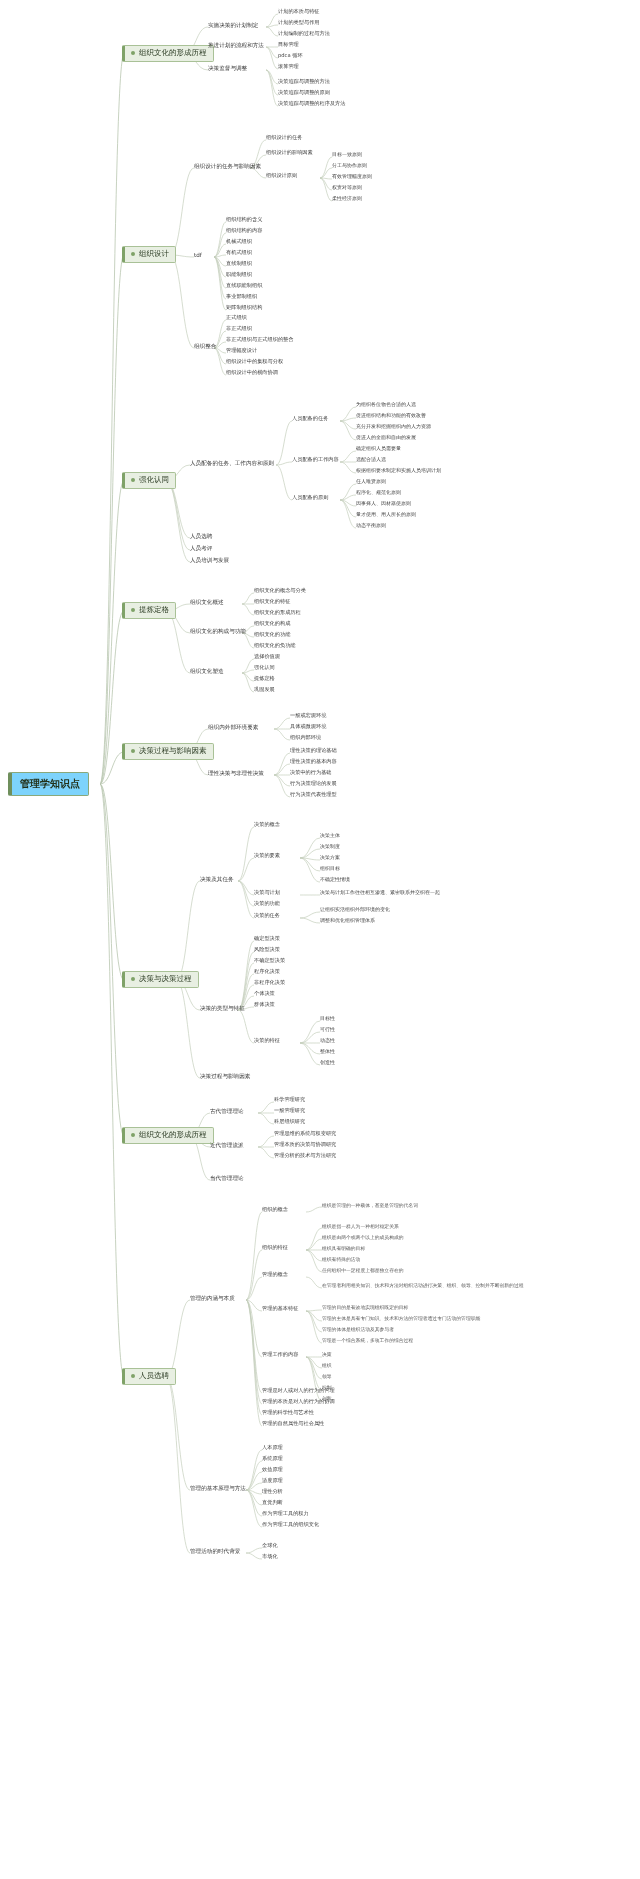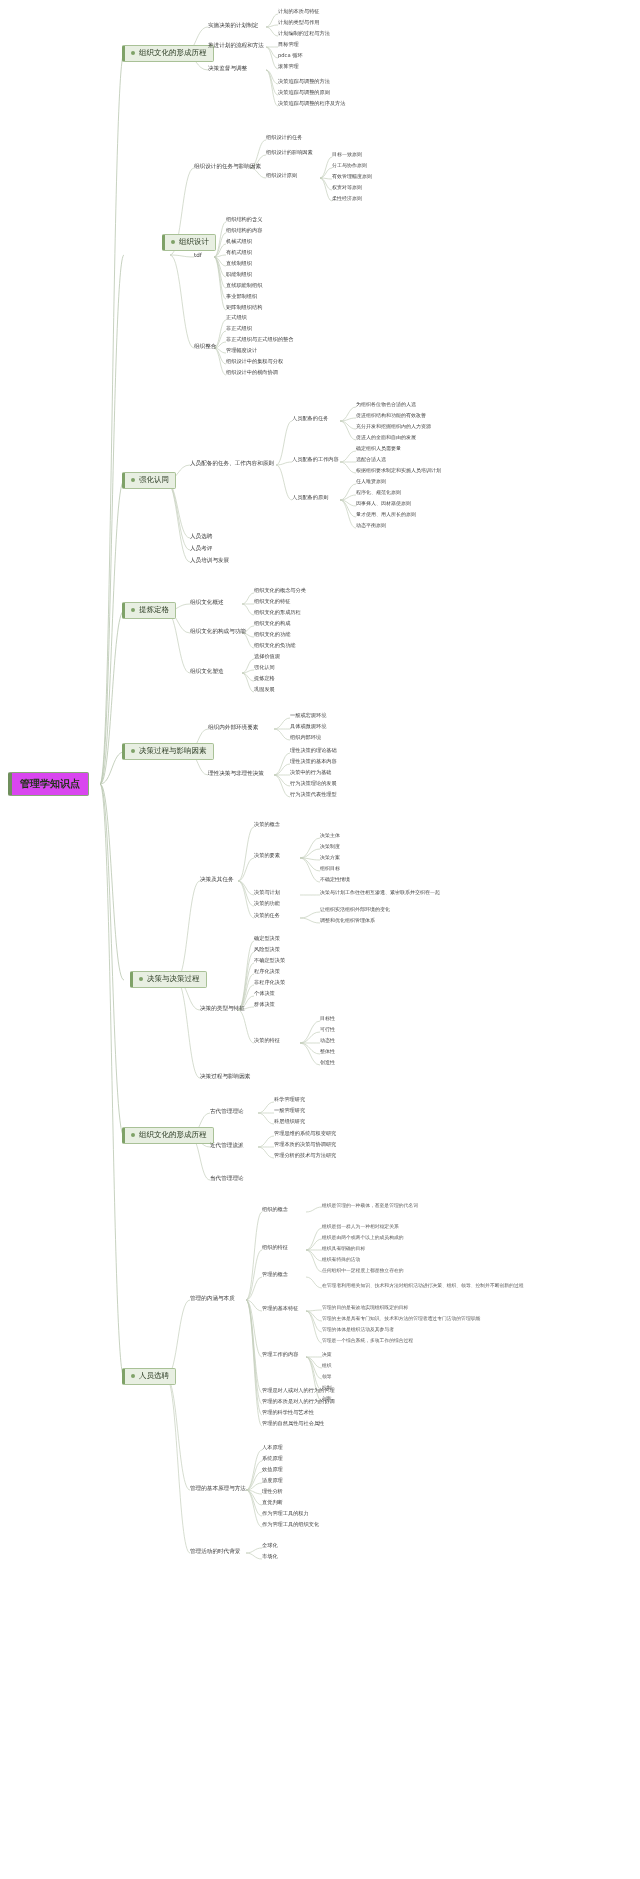--- a/index.html
+++ b/index.html
@@ -1,20 +1,20 @@
 <!DOCTYPE html>
 <html><head>
 <meta charset="utf-8">
 <style>
   html,body{margin:0;padding:0;background:#fff;}
   body{font-family:"DejaVu Sans","Liberation Sans",sans-serif;color:#222;}
   #canvas{position:relative;width:640px;height:1879px;overflow:hidden;}
   svg.lines{position:absolute;left:0;top:0;width:640px;height:1879px;pointer-events:none;}
   .node{position:absolute;box-sizing:border-box;white-space:nowrap;line-height:1.15;}
-  .root{background:#d946ef;border:1px solid #8aa87a;border-left:4px solid #6f8f5c;
+  .root{background:#7dd3fc;border:1px solid #8aa87a;border-left:4px solid #6f8f5c;
         font-size:10px;font-weight:bold;color:#23321b;padding:5px 8px;border-radius:2px;}
   .lvl1{background:#e8efe2;border:1px solid #a9c197;border-left:3px solid #7fa268;
         font-size:7.5px;color:#2a3a22;padding:3px 6px;border-radius:2px;}
   .lvl1 .dot{display:inline-block;width:4px;height:4px;border-radius:50%;
         background:#7fa268;margin-right:4px;vertical-align:middle;}
   .lvl2{font-size:5.6px;color:#333;padding:0;}
   .lvl3{font-size:5.2px;color:#3a3a3a;}
   .lvl4{font-size:5.0px;color:#444;}
   .tiny{font-size:4.8px;color:#555;}
 </style>
@@ -213,21 +213,21 @@
   <div class="node lvl3" style="left:278px; top:9px;">计划的本质与特征</div>
   <div class="node lvl3" style="left:278px; top:20px;">计划的类型与作用</div>
   <div class="node lvl3" style="left:278px; top:31px;">计划编制的过程与方法</div>
   <div class="node lvl3" style="left:278px; top:42px;">目标管理</div>
   <div class="node lvl3" style="left:278px; top:53px;">pdca 循环</div>
   <div class="node lvl3" style="left:278px; top:64px;">滚算管理</div>
   <div class="node lvl3" style="left:278px; top:79px;">决策追踪与调整的方法</div>
   <div class="node lvl3" style="left:278px; top:90px;">决策追踪与调整的原则</div>
   <div class="node lvl3" style="left:278px; top:101px;">决策追踪与调整的程序及方法</div>
 
-  <div class="node lvl1" style="left:122px; top:234px;margin-left:40px;">
+  <div class="node lvl1" style="left:122px; top:246px;">
     <span class="dot"></span><span>组织设计</span>
   </div>
   <div class="node lvl2" style="left:194px; top:163px;">组织设计的任务与影响因素</div>
   <div class="node lvl2" style="left:194px; top:252px;">tdf</div>
   <div class="node lvl2" style="left:194px; top:343px;">组织整合</div>
 
   <div class="node lvl3" style="left:266px; top:135px;">组织设计的任务</div>
   <div class="node lvl3" style="left:266px; top:150px;">组织设计的影响因素</div>
   <div class="node lvl3" style="left:266px; top:173px;">组织设计原则</div>
   <div class="node lvl4" style="left:332px; top:152px;">目标一致原则</div>
@@ -304,21 +304,21 @@
   <div class="node lvl2" style="left:208px; top:770px;">理性决策与非理性决策</div>
   <div class="node lvl3" style="left:290px; top:713px;">一般或宏观环境</div>
   <div class="node lvl3" style="left:290px; top:724px;">具体或微观环境</div>
   <div class="node lvl3" style="left:290px; top:735px;">组织内部环境</div>
   <div class="node lvl3" style="left:290px; top:748px;">理性决策的理论基础</div>
   <div class="node lvl3" style="left:290px; top:759px;">理性决策的基本内容</div>
   <div class="node lvl3" style="left:290px; top:770px;">决策中的行为基础</div>
   <div class="node lvl3" style="left:290px; top:781px;">行为决策理论的发展</div>
   <div class="node lvl3" style="left:290px; top:792px;">行为决策代表性理型</div>
 
-  <div class="node lvl1" style="left:122px; top:971px;margin-left:8px;">
+  <div class="node lvl1" style="left:122px; top:971px;">
     <span class="dot"></span><span>决策与决策过程</span>
   </div>
   <div class="node lvl2" style="left:200px; top:876px;">决策及其任务</div>
   <div class="node lvl2" style="left:200px; top:1005px;">决策的类型与特征</div>
   <div class="node lvl2" style="left:200px; top:1073px;">决策过程与影响因素</div>
 
   <div class="node lvl3" style="left:254px; top:822px;">决策的概念</div>
   <div class="node lvl3" style="left:254px; top:853px;">决策的要素</div>
   <div class="node lvl4" style="left:320px; top:833px;">决策主体</div>
   <div class="node lvl4" style="left:320px; top:844px;">决策制度</div>

